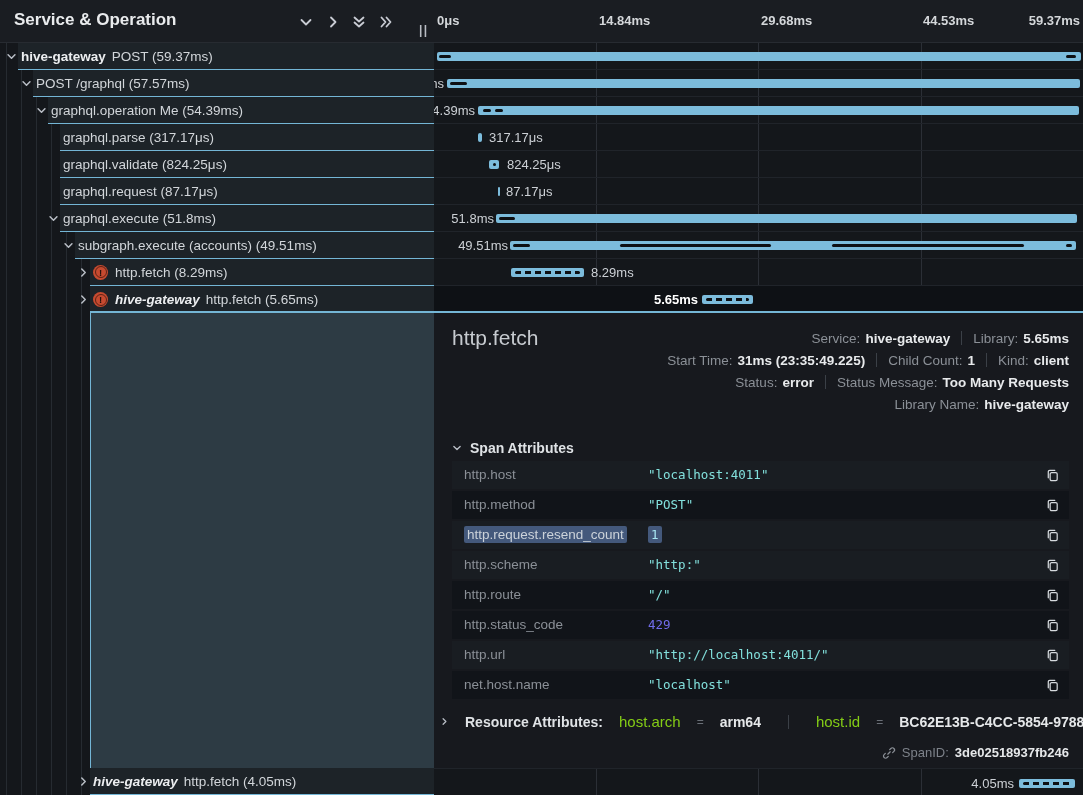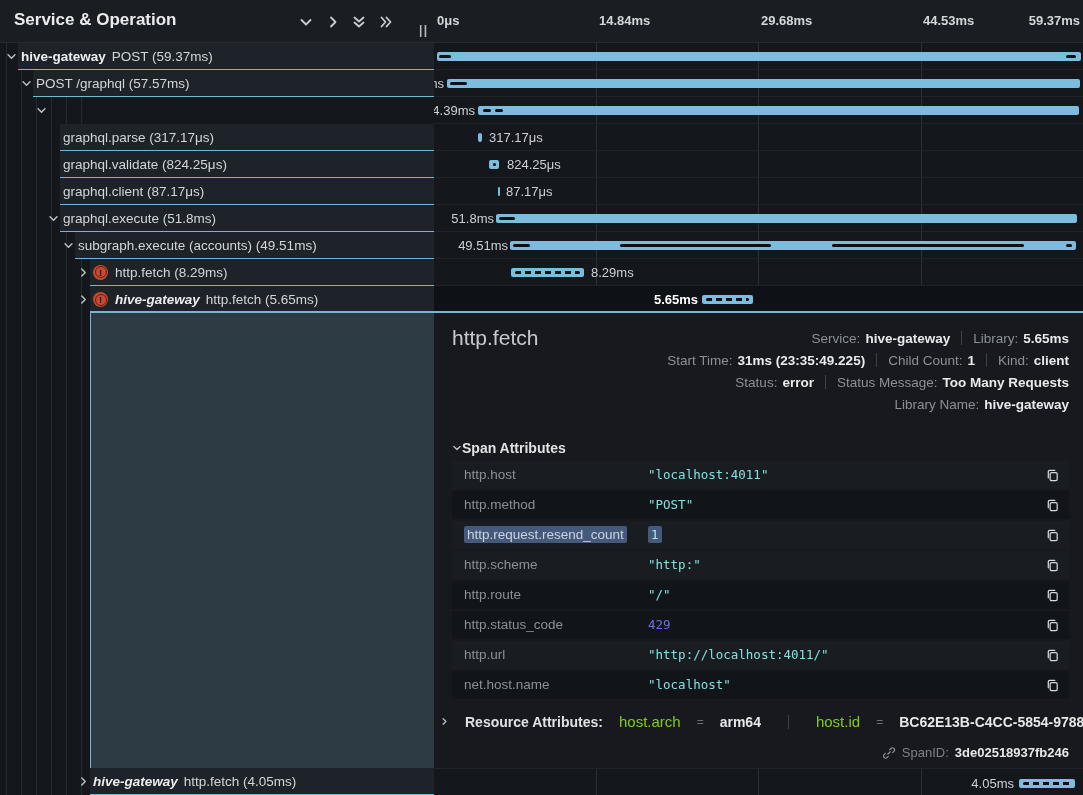--- a/index.html
+++ b/index.html
@@ -52,21 +52,21 @@
 
   
   .detail{position:absolute;left:434px;top:313px;width:649px;height:455px;background:var(--panel);z-index:5;padding-left:32px;}
   .dtitle{position:absolute;left:18px;top:13px;font-size:21px;color:#c6cacf;}
   .meta{position:absolute;right:14px;top:14px;text-align:right;}
   .mline{display:flex;justify-content:flex-end;align-items:center;height:22px;font-size:13.5px;}
   .mitem{display:flex;align-items:center;gap:5px;white-space:nowrap;}
   .mlab{color:var(--muted);}
   .mval{font-weight:700;color:#e8eaec;}
   .msep{width:1px;height:14px;background:#3b4047;margin:0 11px;}
-  .section{position:absolute;left:18px;top:127px;display:flex;align-items:center;font-size:14px;font-weight:700;color:#dfe2e5;cursor:pointer;text-align:center;}
+  .section{position:absolute;left:18px;top:127px;display:flex;align-items:center;gap:8px;font-size:14px;font-weight:700;color:#dfe2e5;cursor:pointer;text-align:center;}
   .attrs{position:absolute;left:18px;top:148px;width:617px;}
   .arow{position:relative;height:28px;margin-bottom:2px;}
   .arow.alt0{background:var(--rowA);}
   .arow.alt1{background:var(--rowB);}
   .akey{position:absolute;left:12px;top:6px;font-size:13.5px;color:var(--muted);}
   .akey .ksel{background:var(--sel);border-radius:2px;padding:1px 3px;color:#ccd3da;}
   .aval{position:absolute;left:196px;top:6px;font-family:"DejaVu Sans Mono",monospace;font-size:12.5px;color:var(--cyan);}
   .aval.num{color:var(--purple);}
   .aval .vsel{background:var(--sel);border-radius:2px;padding:1px 3px;color:#a9e6f2;}
   .copybtn{position:absolute;right:8px;top:6px;width:16px;height:16px;cursor:pointer;background:none;border:none;padding:0;}
@@ -145,34 +145,37 @@
         <path d="M3 5.5l5 5 5-5" stroke="#b9bec6" stroke-width="2.2" fill="none" stroke-linecap="round" stroke-linejoin="round"></path>
       </svg>
     <div class="tblock" style="left:33px">
         <span>POST /graphql (57.57ms)</span>
       </div>
   </div>
   <div class="trow" style="top:97px">
     <svg class="chev ic" style="left:36px" viewBox="0 0 16 16" width="11" height="11">
         <path d="M3 5.5l5 5 5-5" stroke="#b9bec6" stroke-width="2.2" fill="none" stroke-linecap="round" stroke-linejoin="round"></path>
       </svg>
+    <div class="tblock" style="left:48px">
+        <span>graphql.operation Me (54.39ms)</span>
+      </div>
   </div>
   <div class="trow" style="top:124px">
     <div class="tblock" style="left:60px">
         <span>graphql.parse (317.17μs)</span>
       </div>
   </div>
   <div class="trow" style="top:151px">
     <div class="tblock" style="left:60px">
         <span>graphql.validate (824.25μs)</span>
       </div>
   </div>
   <div class="trow" style="top:178px">
     <div class="tblock" style="left:60px">
-        <span>graphql.client (87.17μs)</span>
+        <span>graphql.request (87.17μs)</span>
       </div>
   </div>
   <div class="trow" style="top:205px">
     <svg class="chev ic" style="left:48px" viewBox="0 0 16 16" width="11" height="11">
         <path d="M3 5.5l5 5 5-5" stroke="#b9bec6" stroke-width="2.2" fill="none" stroke-linecap="round" stroke-linejoin="round"></path>
       </svg>
     <div class="tblock" style="left:60px">
         <span>graphql.execute (51.8ms)</span>
       </div>
   </div>

